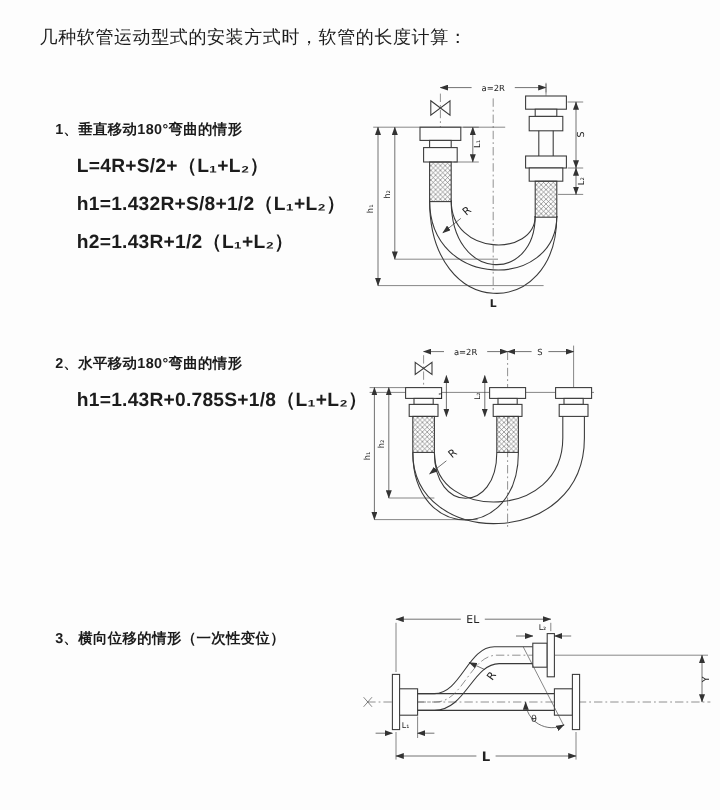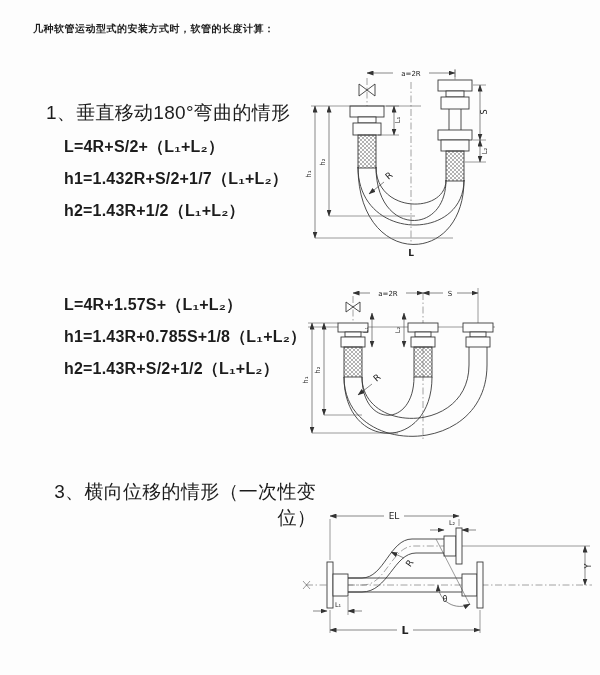--- a/index.html
+++ b/index.html
@@ -1,26 +1,26 @@
 <!DOCTYPE html>
 <html><head>
 <meta charset="utf-8">
 <style>
   html,body{margin:0;padding:0;}
   body{
     width:600px;height:675px;background:#fdfdfd;position:relative;overflow:hidden;
     font-family:"Liberation Sans","DejaVu Sans",sans-serif;color:#1c1c1c;
   }
   .doc-title{
-    position:absolute;left:33px;top:22px;font-size:10px;font-weight:700;letter-spacing:.5px;
+    position:absolute;left:33px;top:22px;font-size:15px;font-weight:400;letter-spacing:.5px;
   }
   .section{position:absolute;left:46px;width:270px;}
-  .sec-heading{font-size:19px;font-weight:400;margin-bottom:11px;letter-spacing:.3px;}
+  .sec-heading{font-size:12px;font-weight:700;margin-bottom:11px;letter-spacing:.3px;}
   .formula{font-size:16px;font-weight:600;margin:0 0 11px 18px;letter-spacing:.2px;white-space:nowrap;}
-  #sec1{top:100px;} #sec2{top:295px;} #sec3{top:479px;text-align:right;}
+  #sec1{top:100px;} #sec2{top:295px;} #sec3{top:524px;}
   .diag{position:absolute;}
   #svg1{left:303px;top:66px;} #svg2{left:300px;top:280px;} #svg3{left:298px;top:503px;}
   svg text{font-family:"DejaVu Sans",sans-serif;fill:#222;}
   .ln{stroke:#3a3a3a;stroke-width:.9;fill:none;}
   .thin{stroke:#4a4a4a;stroke-width:.55;fill:none;}
   .dim{stroke:#3a3a3a;stroke-width:.6;fill:none;}
   .cl{stroke:#5a5a5a;stroke-width:.55;fill:none;stroke-dasharray:7 2.5 1.5 2.5;}
   .fit{fill:#fdfdfd;stroke:#3a3a3a;stroke-width:.9;}
   .braid{fill:url(#hatch);stroke:#3a3a3a;stroke-width:.9;}
   .lbl{font-size:7px;} .lbl8{font-size:8px;} .lbl9{font-size:9px;}
@@ -37,28 +37,27 @@
       <path d="M0,4 L4,0 M0,0 L4,4" stroke="#666" stroke-width="0.5"></path>
     </pattern>
   </defs>
 </svg>
 
 <div class="doc-title">几种软管运动型式的安装方式时，软管的长度计算：</div>
 
 <div class="section" id="sec1">
   <div class="sec-heading">1、垂直移动180°弯曲的情形</div>
   <div class="formula">L=4R+S/2+（L₁+L₂）</div>
-  <div class="formula">h1=1.432R+S/2+1/7（L₁+L₂）</div>
+  <div class="formula">h1=1.432R+S/8+1/2（L₁+L₂）</div>
   <div class="formula">h2=1.43R+1/2（L₁+L₂）</div>
 </div>
 
 <div class="section" id="sec2">
-  <div class="formula">L=4R+1.57S+（L₁+L₂）</div>
+  <div class="sec-heading">2、水平移动180°弯曲的情形</div>
   <div class="formula">h1=1.43R+0.785S+1/8（L₁+L₂）</div>
-  <div class="formula">h2=1.43R+S/2+1/2（L₁+L₂）</div>
 </div>
 
 <div class="section" id="sec3">
   <div class="sec-heading">3、横向位移的情形（一次性变位）</div>
 </div>
 
 <svg id="svg1" class="diag" width="292" height="196" viewBox="0 0 292 196">
 
   <g>
     <line class="dim" x1="64" y1="7" x2="90" y2="7" marker-start="url(#arr)"></line>

